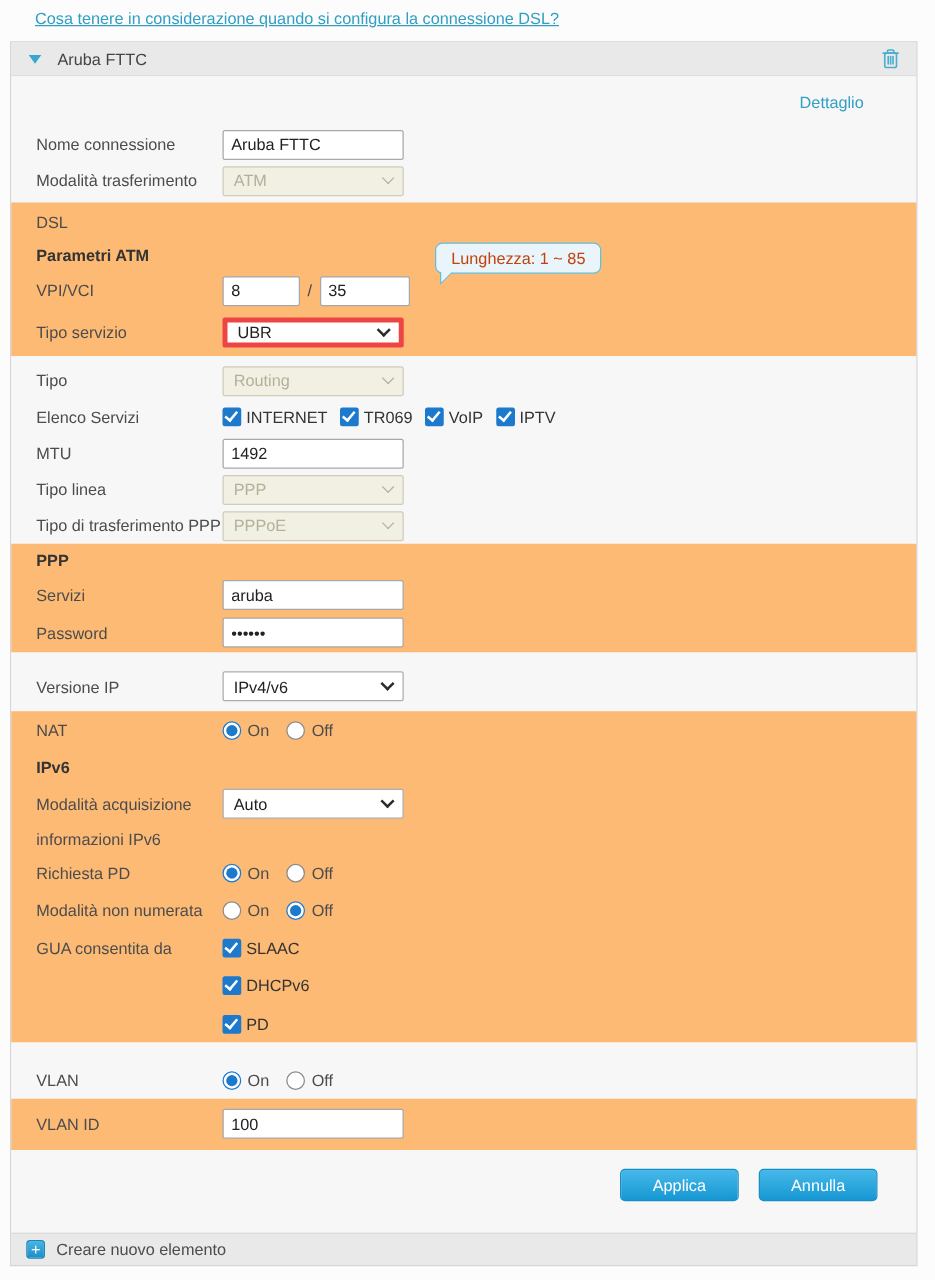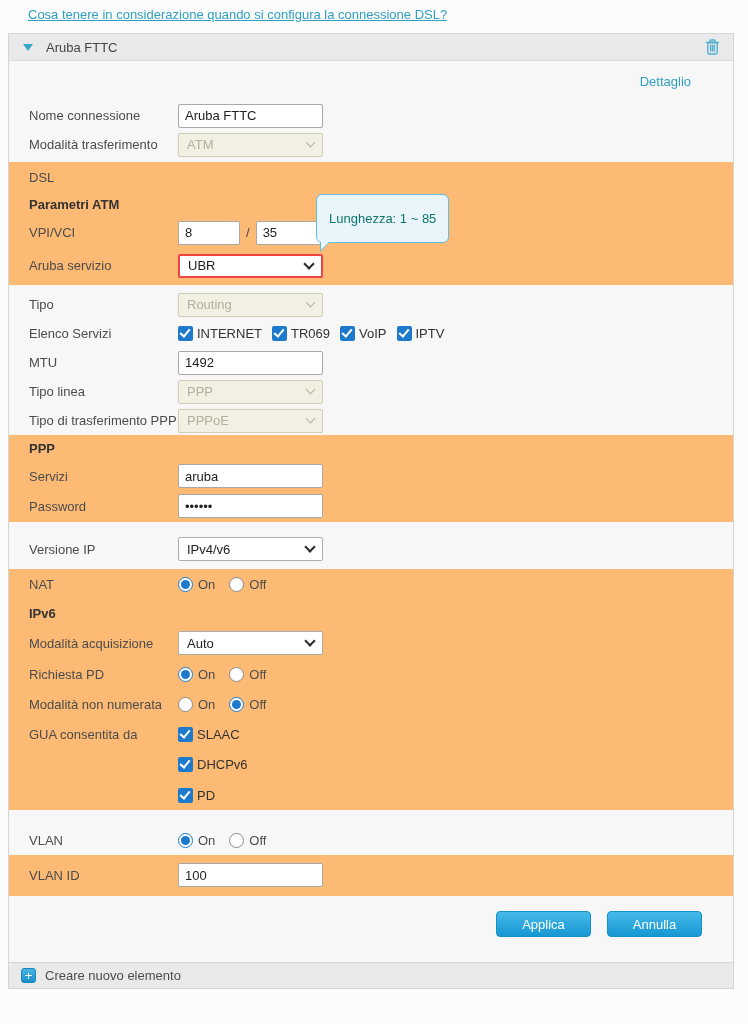--- a/index.html
+++ b/index.html
@@ -42,21 +42,21 @@
     font-family:"Liberation Sans", sans-serif; font-size:13px; color:#222;
   }
   .ti.small { width:62px; }
   .ti.small2 { width:72px; }
   .sep { margin:0 6px; color:#444; }
   .sel {
     box-sizing:border-box; width:145px; height:24px; background:#fff;
     border:1px solid #adadad; border-radius:2px; cursor:pointer;
     display:flex; align-items:center; justify-content:space-between; padding:0 8px; color:#222;
   }
-  .sel.focused { border:2px solid #ef4444; }
+  .sel.focused { border:4px solid #ef4444; }
   .sel.disabled { background:#f1f0e3; border-color:#cfccb9; color:#b3b09b; cursor:default; }
   .chev {
     width:6px; height:6px; border-right:2px solid #2b2b2b; border-bottom:2px solid #2b2b2b;
     transform:rotate(45deg); margin-top:-4px; flex:0 0 auto;
   }
   .sel.disabled .chev { border-right:1px solid #b3b09b; border-bottom:1px solid #b3b09b; width:6px; height:6px; }
   .cb {
     width:15px; height:15px; background:#1d79cc; border-radius:2px;
     position:relative; display:inline-block; cursor:pointer; flex:0 0 auto;
   }
@@ -73,23 +73,23 @@
     cursor:pointer; flex:0 0 auto;
   }
   .radio.checked { border-color:#1d79cc; }
   .radio.checked::after {
     content:""; position:absolute; left:2px; top:2px; width:9px; height:9px;
     border-radius:50%; background:#1d79cc;
   }
   .radio-item { display:inline-flex; align-items:flex-start; margin-right:14px; }
   .radio-item .radio { margin-right:5px; }
   .tooltip {
-    position:absolute; left:307px; top:133px; z-index:5;
+    position:absolute; left:339px; top:133px; z-index:5;
     background:#e9f5fa; border:1px solid #62bedd; border-radius:6px;
-    padding:16px 12px; color:#0f766e; white-space:nowrap;
+    padding:4px 12px; color:#c2410c; white-space:nowrap;
   }
   .tooltip::before {
     content:""; position:absolute; left:3px; bottom:-10px; width:0; height:0;
     border-top:10px solid #62bedd; border-right:10px solid transparent;
   }
   .tooltip::after {
     content:""; position:absolute; left:4px; bottom:-8px; width:0; height:0;
     border-top:9px solid #e9f5fa; border-right:9px solid transparent;
   }
   .btn-row { display:flex; justify-content:flex-end; gap:16px; padding:15px 31px 0 0; height:51px; box-sizing:content-box; }
@@ -160,21 +160,21 @@
       <div class="row" style="height:24px">
         <span class="lbl sec-title">Parametri ATM</span>
       </div>
       <div class="row" style="height:33px">
         <span class="lbl">VPI/VCI</span>
         <input class="ti small" value="8" style="">
         <span class="sep">/</span>
         <input class="ti small2" value="35" style="">
       </div>
       <div class="row" style="height:33px">
-        <span class="lbl">Aruba servizio</span>
+        <span class="lbl">Tipo servizio</span>
         <div class="sel focused">
           <span>UBR</span>
           <span class="chev"></span>
         </div>
       </div>
     </div>
 
     <div class="sec light" style="padding-top:5px">
       <div class="row" style="height:29px">
         <span class="lbl">Tipo</span>
@@ -261,20 +261,23 @@
       <div class="row" style="height:28px">
         <span class="lbl sec-title">IPv6</span>
       </div>
       <div class="row" style="height:32px">
         <span class="lbl">Modalità acquisizione</span>
         <div class="sel">
           <span>Auto</span>
           <span class="chev"></span>
         </div>
       </div>
+      <div class="row" style="height:24px">
+        <span class="lbl">informazioni IPv6</span>
+      </div>
       <div class="row" style="height:30px">
         <span class="lbl">Richiesta PD</span>
         <span class="radio-item">
           <span class="radio checked"></span>
           <span>On</span>
         </span>
         <span class="radio-item">
           <span class="radio"></span>
           <span>Off</span>
         </span>

